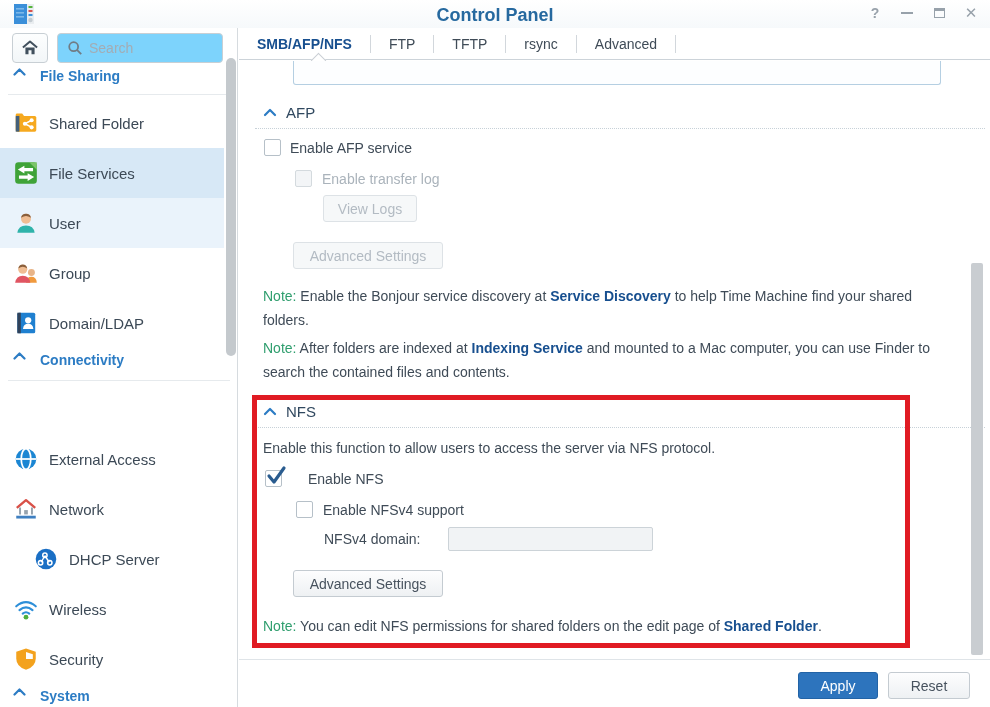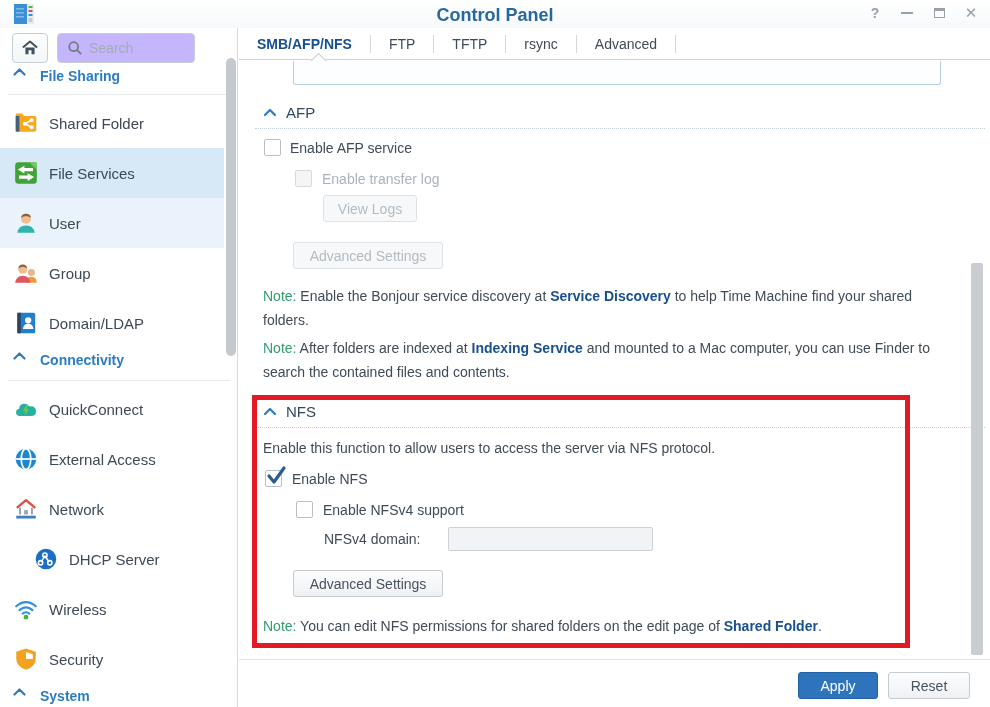--- a/index.html
+++ b/index.html
@@ -19,22 +19,22 @@
   .glyph-min { width:12px; height:2px; background:#97a1aa; }
   .glyph-max { width:11px; height:10px; border:1px solid #97a1aa; border-top:3px solid #97a1aa; }
   .glyph-close { font-size:15px; font-weight:normal; }
 
   
   #sidebar { position:absolute; left:0; top:28px; width:238px; height:679px;
     background:#fff; border-right:1px solid #d6dbdf; overflow:hidden; }
   #home-btn { position:absolute; left:12px; top:5px; width:36px; height:30px;
     background:linear-gradient(#fdfefe,#f2f6f8); border:1px solid #c8cfd4; border-radius:4px;
     display:flex; align-items:center; justify-content:center; }
-  #search-box { position:absolute; left:57px; top:5px; width:138px; height:30px;
-    background:#c4b5fd; border:1px solid #c8cfd4; border-radius:4px; display:flex; align-items:center; }
+  #search-box { position:absolute; left:57px; top:5px; width:166px; height:30px;
+    background:#7dd3fc; border:1px solid #c8cfd4; border-radius:4px; display:flex; align-items:center; }
   #search-box svg { margin:0 6px 0 9px; flex:0 0 auto; }
   #search-input { border:none; outline:none; width:110px; font-size:14px; color:#3f4b57;
     font-family:"Liberation Sans","DejaVu Sans",sans-serif; background:transparent; }
   #search-input::placeholder { color:#a3acb4; }
 
   .side-hdr { position:absolute; left:0; width:238px; height:26px; display:flex; }
   .side-hdr .chev { margin-left:13px; }
   .side-hdr .hdr-label { margin-left:14px; font-size:14px; font-weight:bold; color:#2c7cc4; }
   .side-divider { position:absolute; left:8px; width:222px; height:0; border-top:1px solid #e6eaed; }
 
@@ -200,27 +200,20 @@
     </div>
 
     <div class="side-hdr" style="top:324px;">
       <svg class="chev" width="13" height="8" viewBox="0 0 13 8">
         <polyline points="1.5,6.5 6.5,1.5 11.5,6.5" stroke="#2c7cc4" stroke-width="2.2" fill="none" stroke-linecap="round" stroke-linejoin="round"></polyline>
       </svg>
       <span class="hdr-label">Connectivity</span>
     </div>
     <div class="side-divider" style="top:352px;"></div>
 
-    <div class="side-item" style="top:356px;">
-      <svg class="ic" viewBox="0 0 24 24">
-        <path d="M6.5 18.5 Q2.8 18.5 2.8 15 Q2.8 12.2 5.6 11.7 Q5.9 7.6 10 7.1 Q13.6 6.7 15.2 9.6 Q21.2 9.2 21.2 14.2 Q21.2 18.5 16.5 18.5 Z" fill="#27b0a0"></path>
-        <polygon points="12.6,8.3 9.4,13.7 11.7,13.7 10.6,18.2 14.6,12.3 12.2,12.3 14,8.3" fill="#7ec93f"></polygon>
-      </svg>
-      <span class="lbl">QuickConnect</span>
-    </div>
 
     <div class="side-item" style="top:406px;">
       <svg class="ic" viewBox="0 0 24 24">
         <circle cx="12" cy="12" r="9.5" fill="#1b86d3"></circle>
         <ellipse cx="12" cy="12" rx="4.4" ry="9.5" fill="none" stroke="#fff" stroke-width="1.6"></ellipse>
         <line x1="2.5" y1="12" x2="21.5" y2="12" stroke="#fff" stroke-width="1.6"></line>
       </svg>
       <span class="lbl">External Access</span>
     </div>
 
@@ -326,21 +319,21 @@
     </div>
     <div class="dotted" style="top:399px;"></div>
 
     <div class="plain-text" style="left:24px; top:412px;">Enable this function to allow users to access the server via NFS protocol.</div>
 
     <div class="cb" style="left:26px; top:442px;">
       <svg class="checkmark" width="20" height="20" viewBox="0 0 20 20">
         <polyline points="2,10 7,16 17,2" stroke="#2a5c8f" stroke-width="3.2" fill="none" stroke-linecap="round" stroke-linejoin="round"></polyline>
       </svg>
     </div>
-    <div class="cb-label" style="left:53px; top:443px;">Enable NFS</div>
+    <div class="cb-label" style="left:69px; top:443px;">Enable NFS</div>
 
     <div class="cb" style="left:57px; top:473px;"></div>
     <div class="cb-label" style="left:84px; top:474px;">Enable NFSv4 support</div>
 
     <div class="field-label" style="left:85px; top:503px;">NFSv4 domain:</div>
     <input class="text-input" style="left: 209px; top: 499px; width: 205px; height: 24px;" value="">
 
     <div class="btn" style="left:54px; top:542px; width:150px; height:27px;">Advanced Settings</div>
 
     <div class="note" style="left:24px; top:586px; width:630px; white-space:nowrap;">

